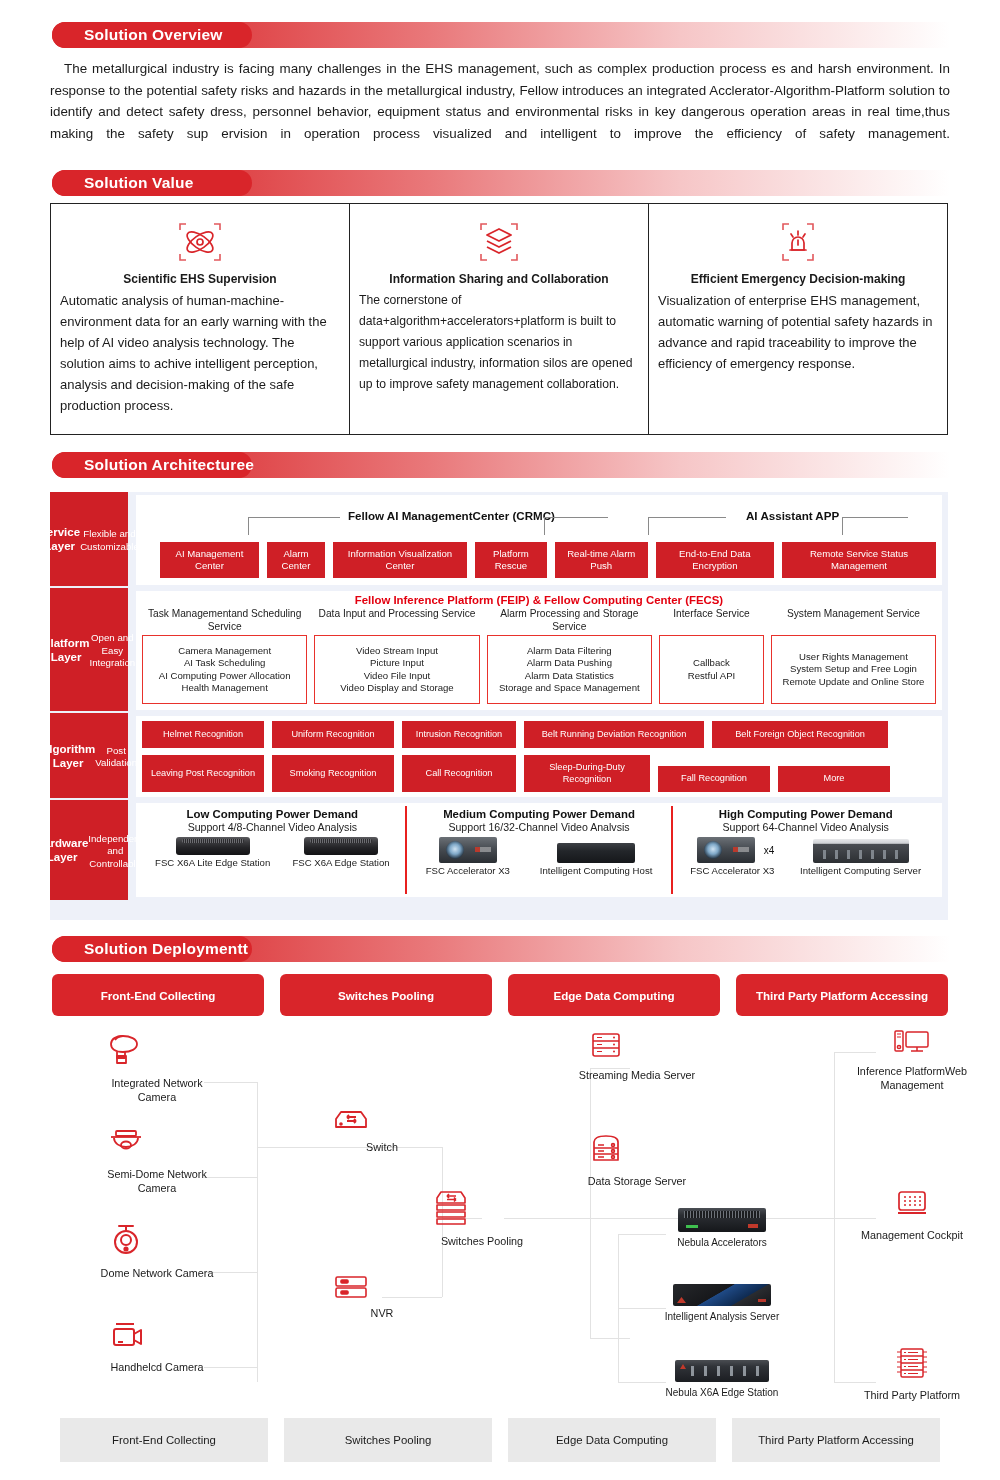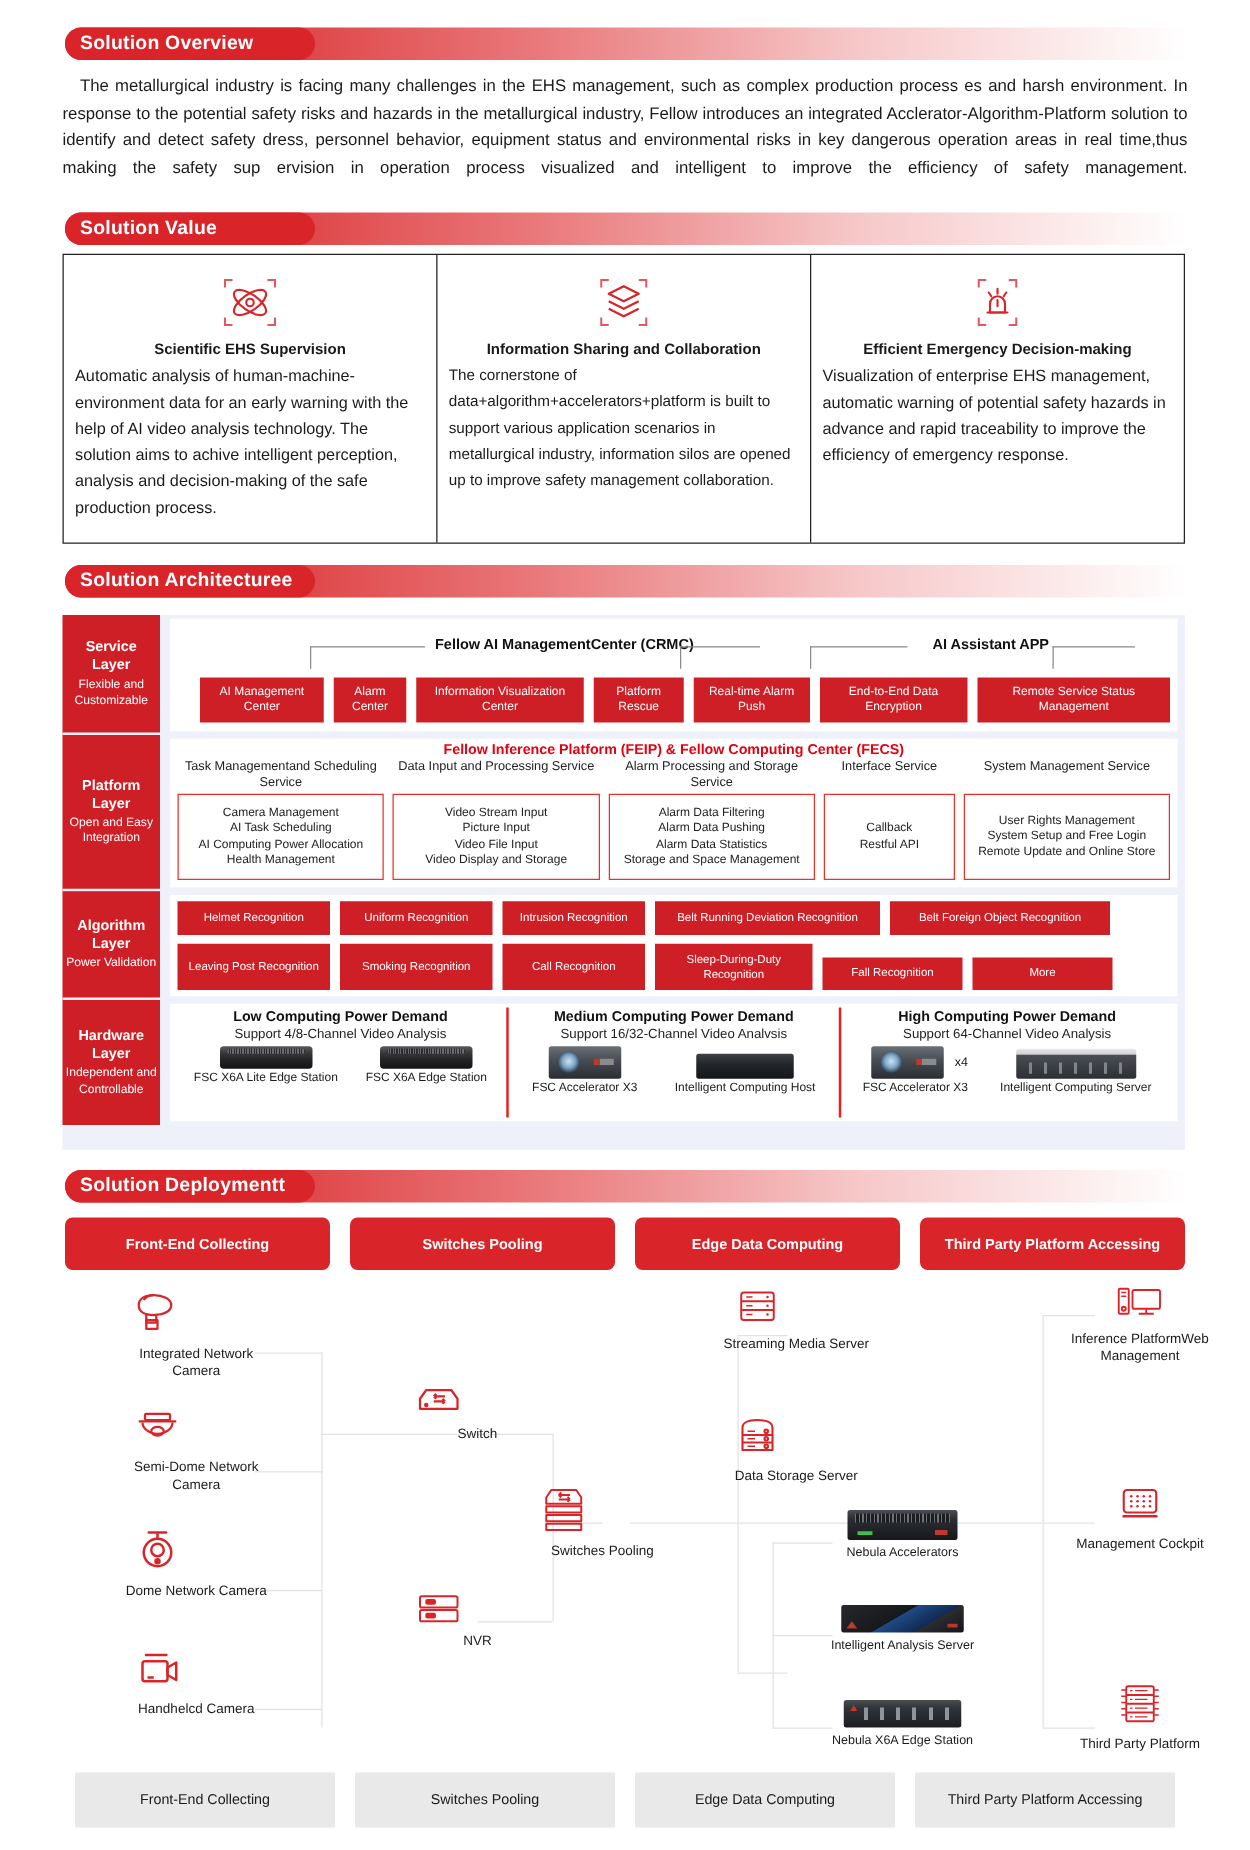--- a/index.html
+++ b/index.html
@@ -33,21 +33,21 @@
     background: #d9252a;
     border-radius: 13px;
     z-index: 0;
   }
   .banner .btxt {
     position: relative;
     z-index: 1;
     color: #fff;
     font-size: 15.5px;
     font-weight: 700;
-    padding-left: 12px;
+    padding-left: 32px;
     letter-spacing: .2px;
     white-space: nowrap;
   }
 
   
   .para {
     position: absolute;
     font-size: 13.4px;
     line-height: 21.5px;
     color: #1b1b1b;
@@ -83,21 +83,21 @@
   .arch {
     position: absolute;
     background: #eef1f9;
   }
   .arch-row { display: flex; align-items: stretch; }
   .lay-label {
     width: 78px;
     flex: 0 0 78px;
     background: #cf1f26;
     color: #fff;
-    display: flex; flex-direction: column;
+    display: flex; 
     align-items: center; justify-content: center;
     text-align: center;
     padding: 4px 2px;
     border-bottom: 2px solid #eef1f9;
   }
   .lay-label .l1 { font-size: 11.5px; font-weight: 700; line-height: 14px; }
   .lay-label .l2 { font-size: 9.7px; line-height: 12.5px; margin-top: 3px; }
   .arch-body {
     flex: 1;
     background: #fff;
@@ -382,21 +382,21 @@
             </div>
           </div>
 
         </div>
       </div>
     </div>
 
     <div class="arch-row" style="height:87px;">
       <div class="lay-label">
         <div class="l1">Algorithm Layer</div>
-        <div class="l2">Power Validation</div>
+        <div class="l2">Post Validation</div>
       </div>
       <div class="arch-body">
         <div class="alg-wrap">
           <div class="alg-row">
             <div class="alg-item" style="flex:0 0 122px;">Helmet Recognition</div>
             <div class="alg-item" style="flex:0 0 122px;">Uniform Recognition</div>
             <div class="alg-item" style="flex:0 0 114px;">Intrusion Recognition</div>
             <div class="alg-item" style="flex:0 0 180px;">Belt Running Deviation Recognition</div>
             <div class="alg-item" style="flex:0 0 176px;">Belt Foreign Object Recognition</div>
           </div>

